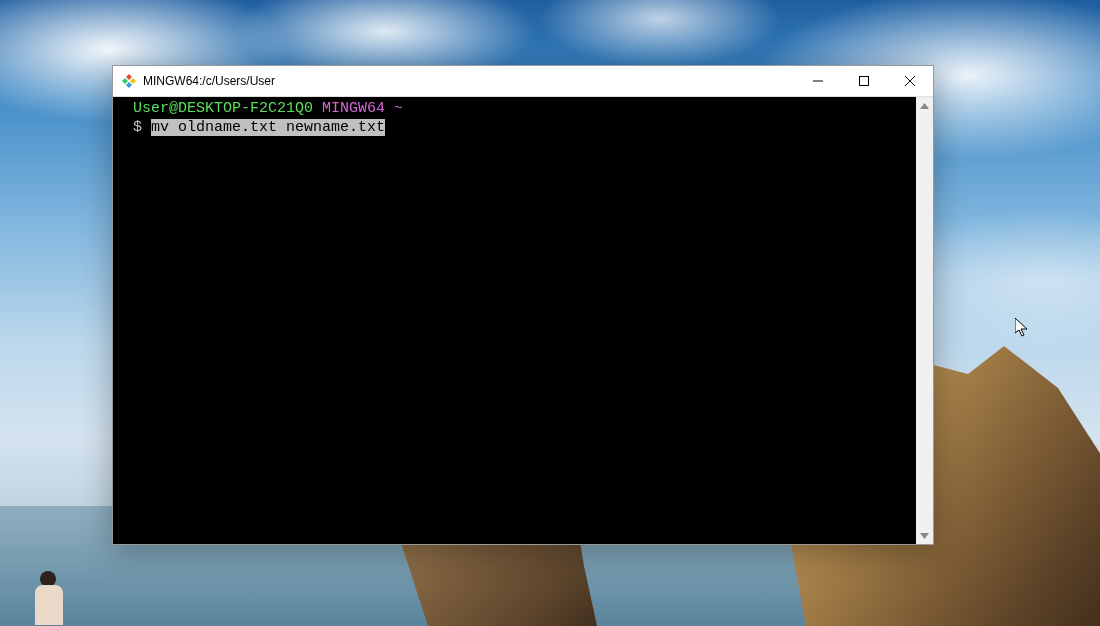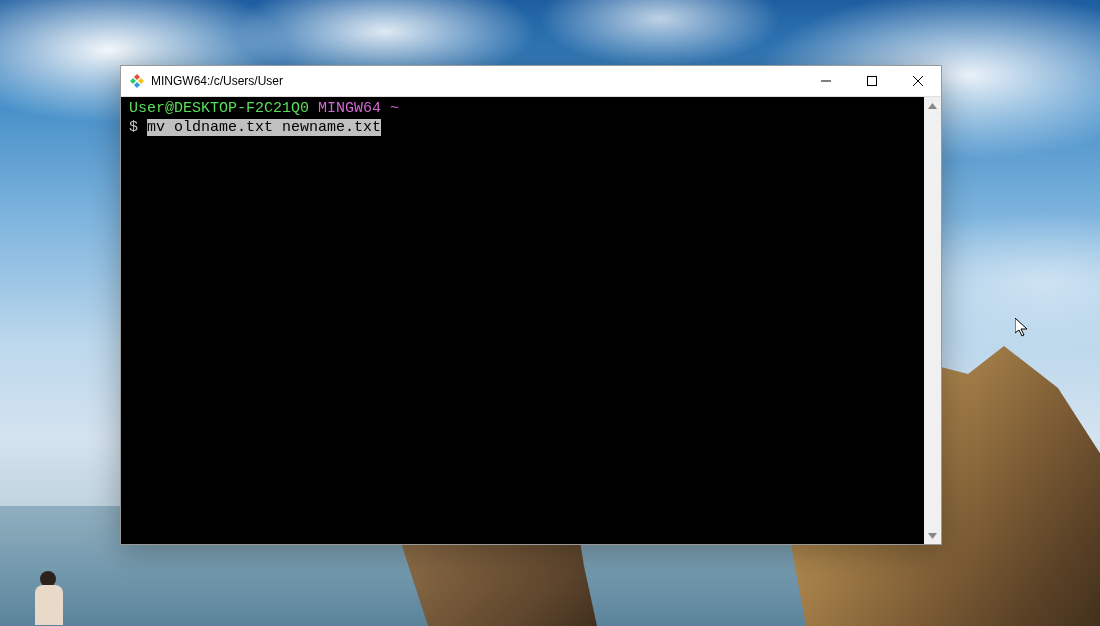--- a/index.html
+++ b/index.html
@@ -43,42 +43,42 @@
       content: ''; position: absolute; top: 0; left: 10px; width: 16px; height: 16px;
       background: #2c221b; border-radius: 50%;
     }
     .person::after {
       content: ''; position: absolute; top: 14px; left: 5px; width: 28px; height: 40px;
       background: #e8d9c8; border-radius: 8px 8px 0 0;
     }
 
     
     .window {
-      position: absolute; left: 120px; top: 65px; width: 822px; height: 480px;
+      position: absolute; left: 112px; top: 65px; width: 822px; height: 480px;
       background: #fff; border: 1px solid #999; box-shadow: 0 6px 30px rgba(0,0,0,0.3);
       display: flex; flex-direction: column; z-index: 10;
     }
     .titlebar {
       height: 31px; background: #fff; display: flex; align-items: center;
       border-bottom: 1px solid #e0e0e0; flex-shrink: 0;
     }
     .title-icon { width: 16px; height: 16px; margin: 0 6px 0 8px; position: relative; }
     .title-icon svg { display: block; }
     .title-text { font-size: 12px; color: #000; flex: 1; }
     .window-controls { display: flex; height: 100%; }
     .wc-btn {
       width: 46px; height: 100%; display: flex; align-items: center; justify-content: center;
       color: #000;
     }
     .wc-btn svg { width: 10px; height: 10px; }
 
     .term-area { flex: 1; display: flex; position: relative; background: #000; overflow: hidden; }
     .term-body {
       flex: 1; background: #000; font-family: "Consolas", "Courier New", monospace;
-      font-size: 15px; line-height: 19px; color: #c0c0c0; padding: 2px 8px;
+      font-size: 15px; line-height: 19px; color: #c0c0c0; padding: 2px 20px;
       white-space: pre;
     }
     .prompt-user { color: #5ade5a; }
     .prompt-env { color: #d467d4; }
     .prompt-sym { color: #c0c0c0; }
     .cmd-hl { background: #c0c0c0; color: #000; }
 
     .scrollbar {
       width: 17px; background: #f0f0f0; display: flex; flex-direction: column;
       justify-content: space-between; align-items: center;

